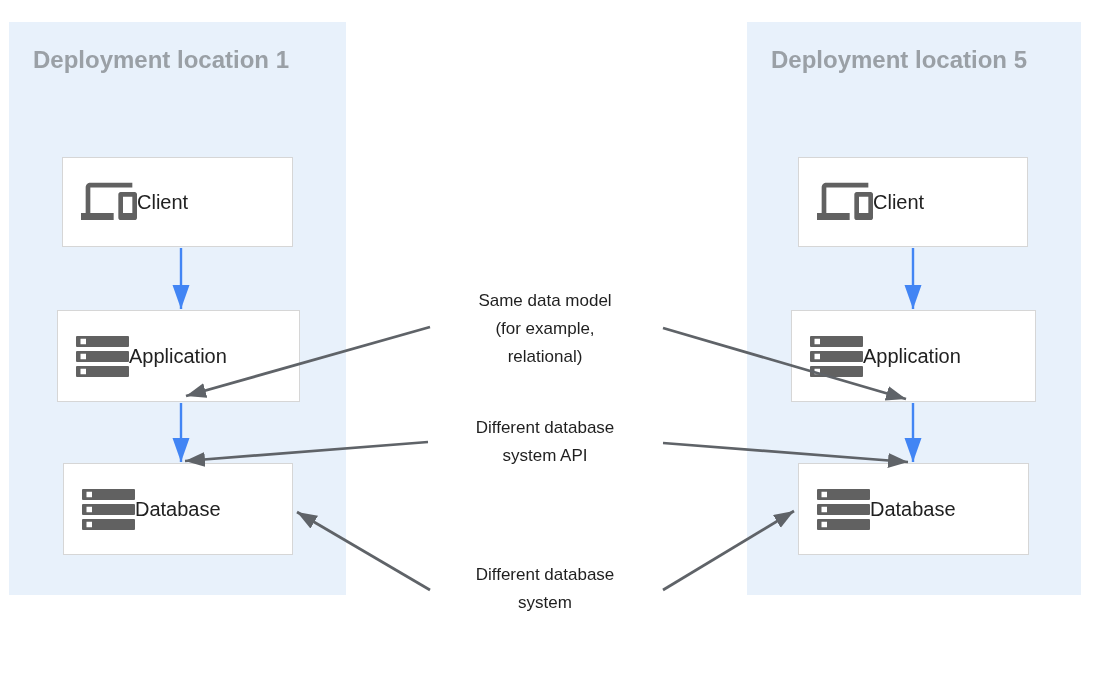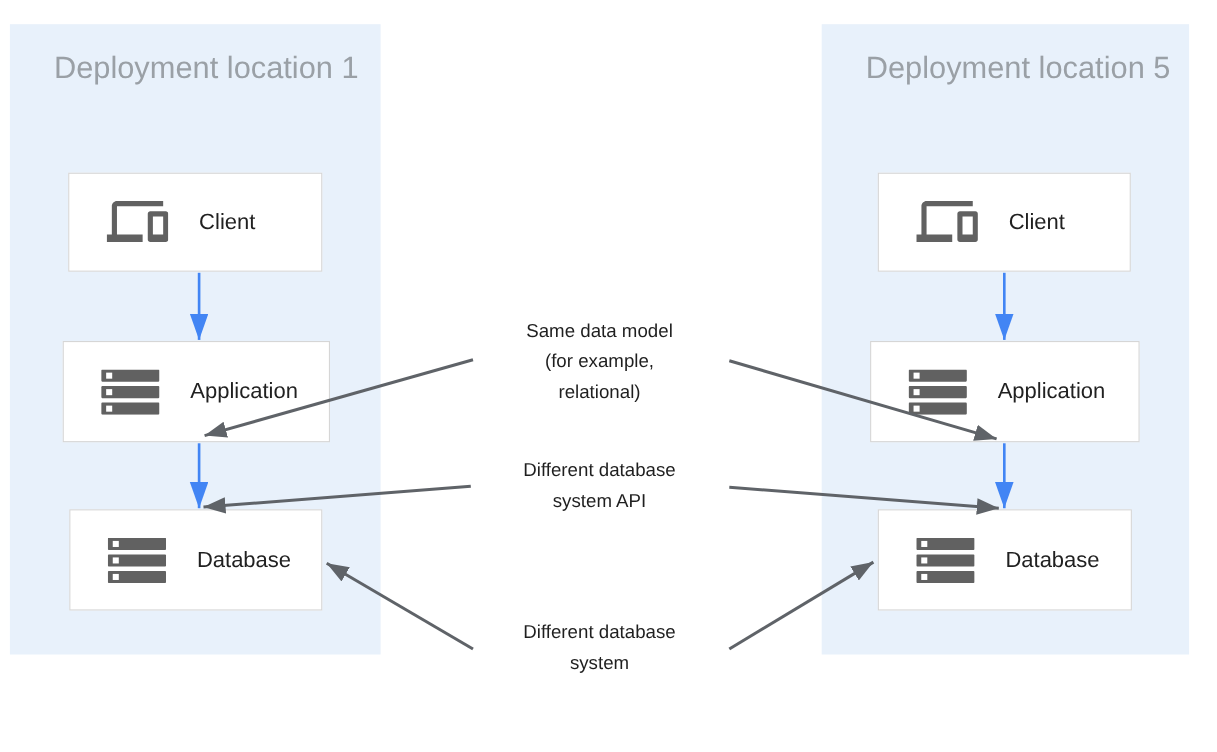--- a/index.html
+++ b/index.html
@@ -10,23 +10,23 @@
     --box_border:#D6D6D6;
     --panel_title:#9AA0A6;
     --label_text:#212121;
     --annotation_text:#1F1F1F;
     --page_bg:#FFFFFF;
   }
   html,body{margin:0;padding:0;background:var(--page_bg);}
   body{font-family:"Liberation Sans","DejaVu Sans",sans-serif;}
   .stage{position:relative;width:1106px;height:684px;background:var(--page_bg);overflow:hidden;}
   .panel{position:absolute;background:var(--panel_bg);}
-  .panel-title{position:absolute;left:40px;top:24px;margin:0;font-size:28px;font-weight:400;color:var(--panel_title);white-space:nowrap;}
+  .panel-title{position:absolute;left:24px;top:24px;margin:0;font-size:24px;font-weight:700;color:var(--panel_title);white-space:nowrap;}
   .node{position:absolute;background:#fff;border:1px solid var(--box_border);box-sizing:border-box;
-        display:flex;align-items:center;padding-left:34px;gap:28px;}
+        display:flex;align-items:center;padding-left:18px;}
   .node .icon{display:flex;align-items:center;flex:0 0 auto;}
   .node-label{font-size:20px;color:var(--label_text);white-space:nowrap;}
   .annotation{position:absolute;text-align:center;font-size:17px;line-height:28px;color:var(--annotation_text);white-space:pre-line;}
   .overlay{position:absolute;left:0;top:0;pointer-events:none;}
 </style>
 </head>
 <body>
 
 <div class="stage">
 

